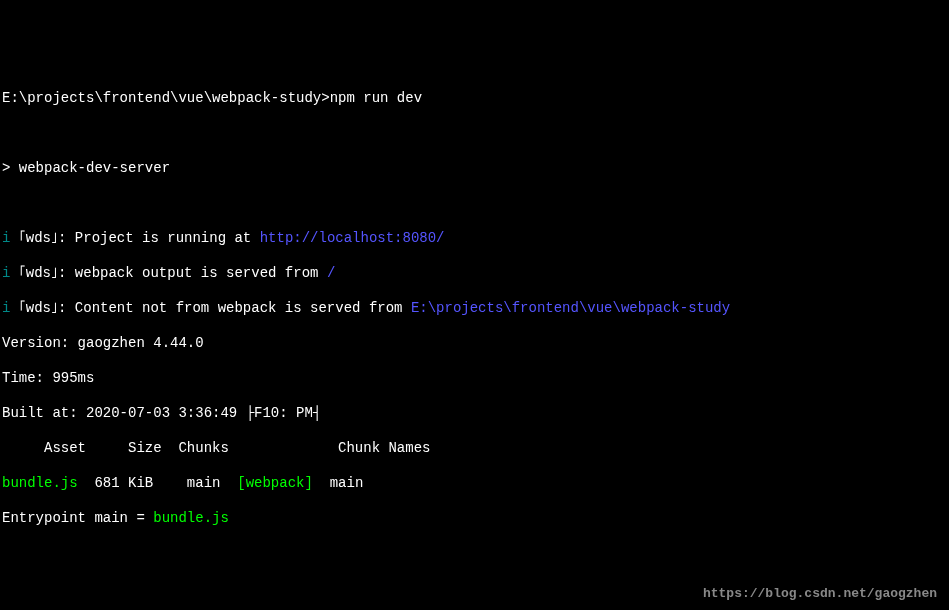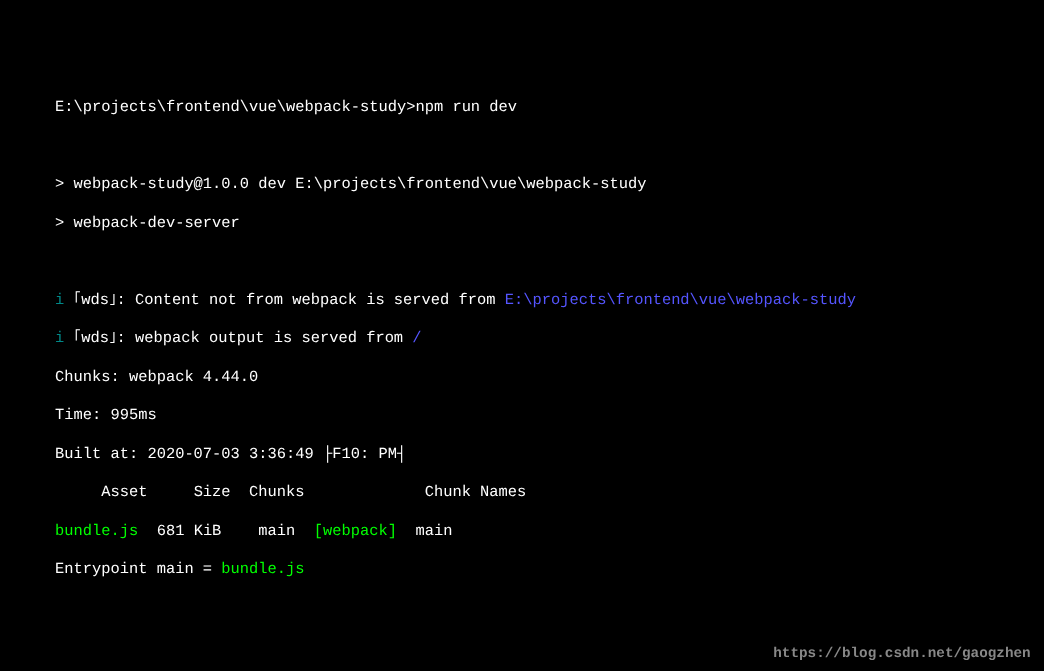--- a/index.html
+++ b/index.html
@@ -16,21 +16,20 @@
       padding: 2px;
       white-space: pre-wrap;
       word-wrap: break-word;
       width: 949px;
       height: 610px;
       overflow: hidden;
       position: relative;
     }
     .line {
       display: block;
-      margin-left: 48px;
     }
     .green { color: #00ff00; }
     .blue { color: #5555ff; }
     .white { color: #ffffff; }
     .watermark {
       position: absolute;
       bottom: 8px;
       right: 12px;
       color: #888888;
       font-size: 13px;
@@ -39,26 +38,26 @@
     .i-marker { color: #008888; }
   </style>
 </head>
 <body>
 
 
 
 <div>
 <span class="line">E:\projects\frontend\vue\webpack-study&gt;npm run dev</span>
 <span class="line"> </span>
-<span class="line">&gt; webpack-study@1.0.0 dev E:\projects\frontend\vue\webpack-study</span>
 <span class="line">&gt; webpack-dev-server</span>
 <span class="line"> </span>
+<span class="line"><span class="i-marker">i</span><span class="white"> ｢wds｣</span><span class="white">: </span><span class="white">Project is running at </span><span class="blue">http://localhost:8080/</span></span>
+<span class="line"><span class="i-marker">i</span><span class="white"> ｢wds｣</span><span class="white">: </span><span class="white">webpack output is served from </span><span class="blue">/</span></span>
 <span class="line"><span class="i-marker">i</span><span class="white"> ｢wds｣</span><span class="white">: </span><span class="white">Content not from webpack is served from </span><span class="blue">E:\projects\frontend\vue\webpack-study</span></span>
-<span class="line"><span class="i-marker">i</span><span class="white"> ｢wds｣</span><span class="white">: </span><span class="white">webpack output is served from </span><span class="blue">/</span></span>
-<span class="line">Chunks: webpack 4.44.0</span>
+<span class="line">Version: gaogzhen 4.44.0</span>
 <span class="line">Time: 995ms</span>
 <span class="line">Built at: 2020-07-03 3:36:49 ├F10: PM┤</span>
 <span class="line">     Asset     Size  Chunks             Chunk Names</span>
 <span class="line"><span class="green">bundle.js</span><span class="white">  681 KiB    main  </span><span class="green">[webpack]</span><span class="white">  main</span></span>
 <span class="line"><span class="white">Entrypoint main = </span><span class="green">bundle.js</span></span>
 
 
 
 
 

